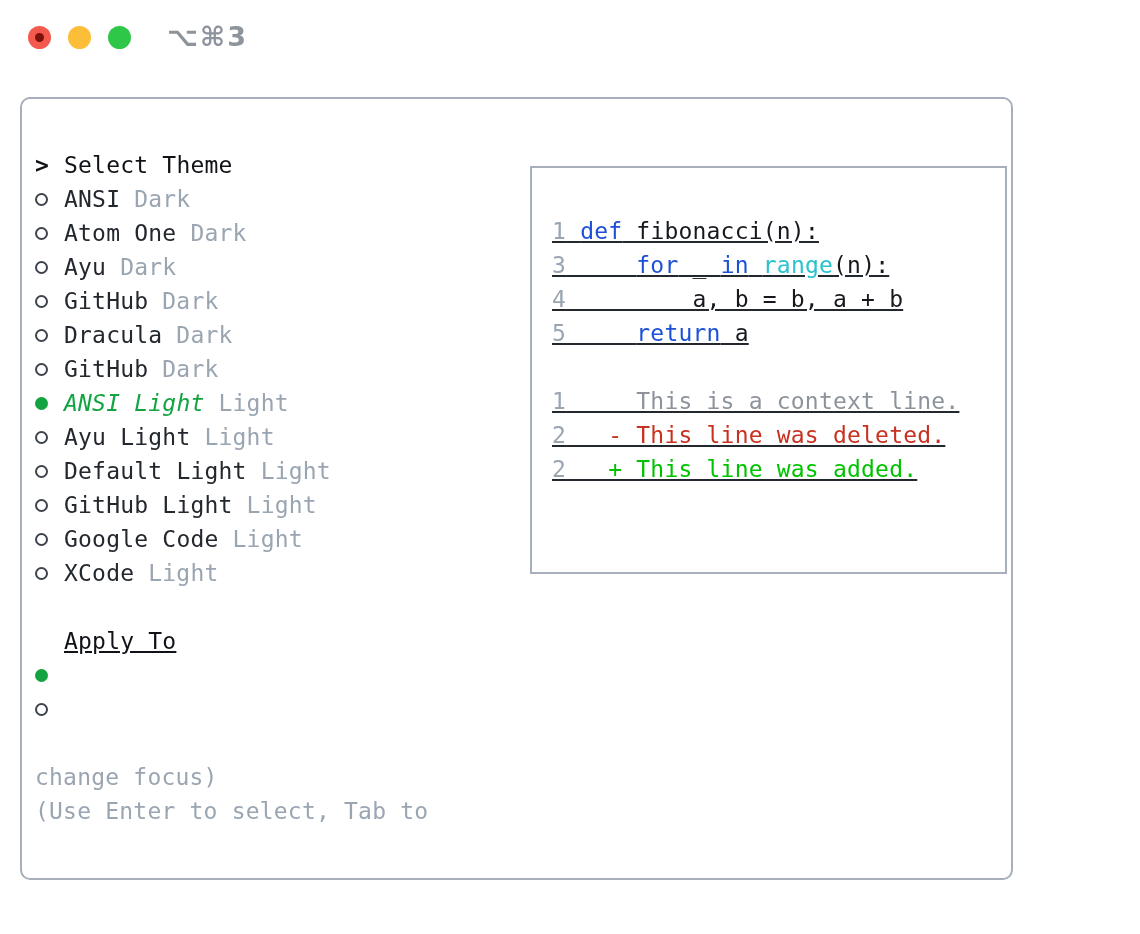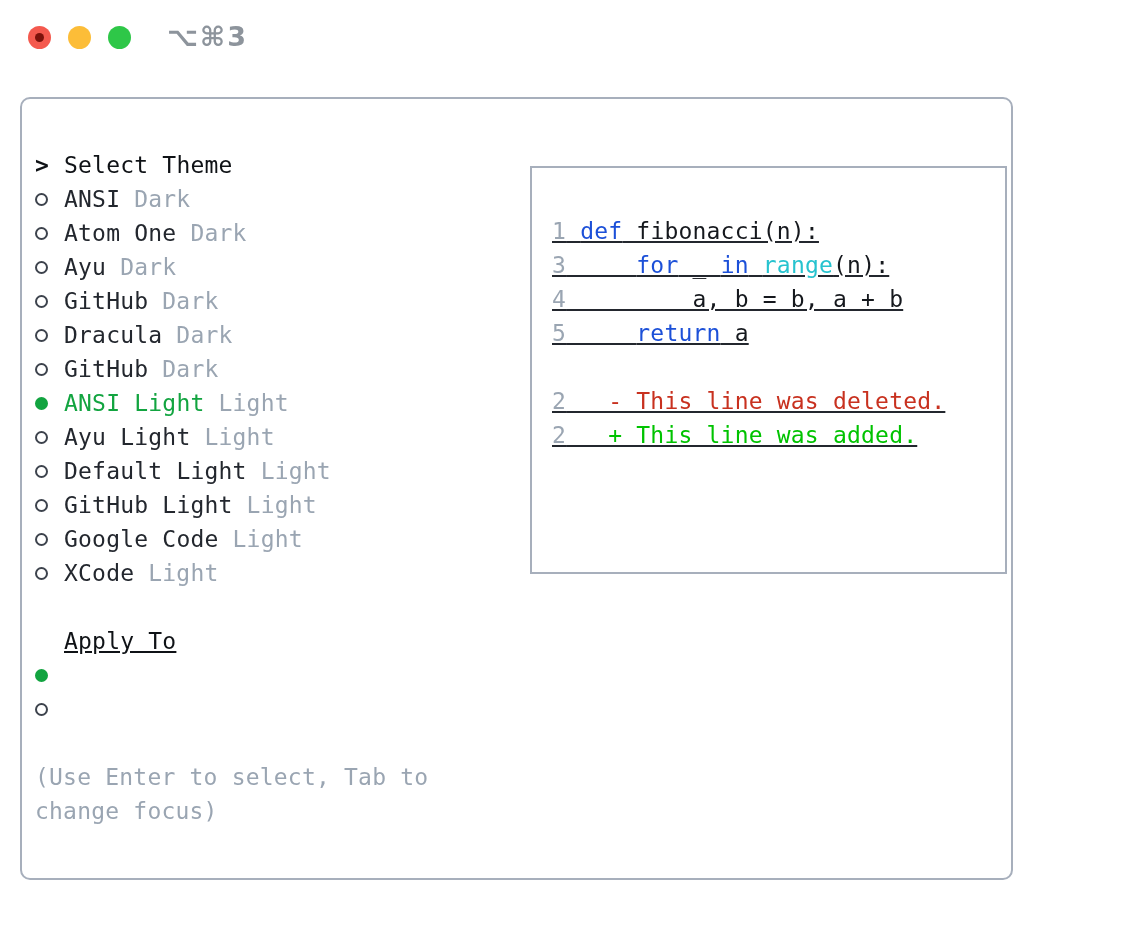--- a/index.html
+++ b/index.html
@@ -46,21 +46,21 @@
   }
   .mono{font-size:23px;line-height:34px;letter-spacing:0.2px;}
   .row{display:flex;align-items:center;height:34px;white-space:pre;}
   .marker{width:29px;display:flex;align-items:center;flex:none;}
   .circle{width:13px;height:13px;border:2px solid var(--circle);border-radius:50%;box-sizing:border-box;display:inline-block;}
   .circle.selected{background:var(--sel_green);border-color:var(--sel_green);}
   .prompt{font-weight:bold;color:var(--heading);}
   .h1{font-weight:normal;color:var(--heading);}
   .h2{color:var(--heading);text-decoration:underline;}
   .label{color:var(--text);}
-  .label.selected{color:var(--sel_green);}
+  .label.selected{color:var(--sel_green);font-style:italic;}
   .suffix{color:var(--muted);margin-left:14px;text-align:right;}
   .left-pane{position:absolute;left:13px;top:49px;width:450px;}
   .hint{color:var(--muted);}
   .hint div{height:34px;line-height:34px;white-space:pre;}
   
   .right-pane{position:absolute;left:478px;top:49px;}
   .preview-box{
     margin-left:30px;margin-top:18px;width:477px;height:408px;
     border:2px solid var(--win_border);box-sizing:border-box;background:#fff;
     padding:46px 0 0 20px;overflow:hidden;text-decoration:underline;
@@ -118,32 +118,33 @@
     </div>
 
     <div id="apply-list">
         <div class="row"><span class="marker"><span class="circle selected"></span></span></div>
         <div class="row"><span class="marker"><span class="circle"></span></span></div>
       </div>
 
     <div class="row"></div>
 
     <div class="hint">
+      <div>change focus)</div>
       <div>(Use Enter to select, Tab to</div>
-      <div>change focus)</div>
     </div>
   </div>
 
   <div class="right-pane">
     <div class="preview-box">
       <div id="code">
           <div class="crow"><span class="lnum">1</span><span class="seg-plain"> </span><span class="seg-kw">def</span><span class="seg-plain"> fibonacci(n):</span></div>
           <div class="crow"><span class="lnum">3</span><span class="seg-plain">     </span><span class="seg-kw">for</span><span class="seg-plain"> _ </span><span class="seg-kw">in</span><span class="seg-plain"> </span><span class="seg-builtin">range</span><span class="seg-plain">(n):</span></div>
           <div class="crow"><span class="lnum">4</span><span class="seg-plain">         a, b = b, a + b</span></div>
           <div class="crow"><span class="lnum">5</span><span class="seg-plain">     </span><span class="seg-kw">return</span><span class="seg-plain"> a</span></div>
           <div class="crow"><span class="lnum"></span></div>
+          <div class="crow"><span class="lnum">1</span><span class="seg-context">     This is a context line.</span></div>
           <div class="crow"><span class="lnum">2</span><span class="seg-del">   - This line was deleted.</span></div>
           <div class="crow"><span class="lnum">2</span><span class="seg-add">   + This line was added.</span></div>
         </div>
     </div>
   </div>
 
 </div>
 
 </body></html>

